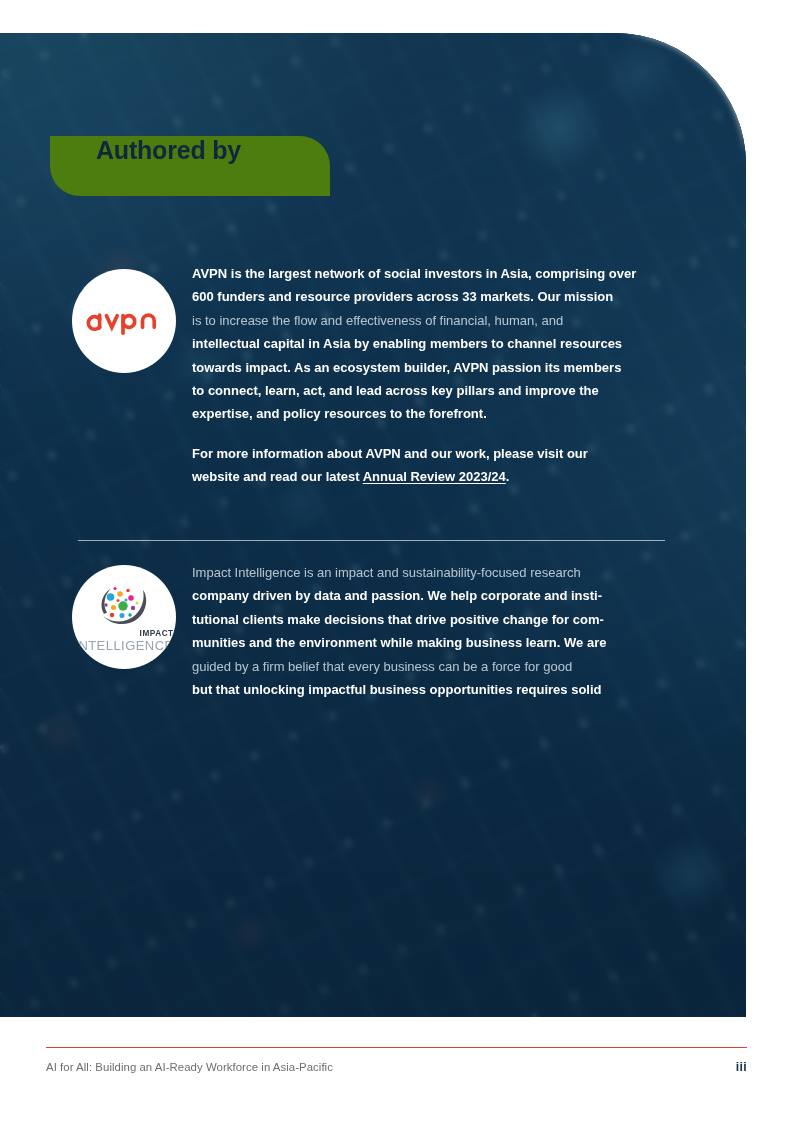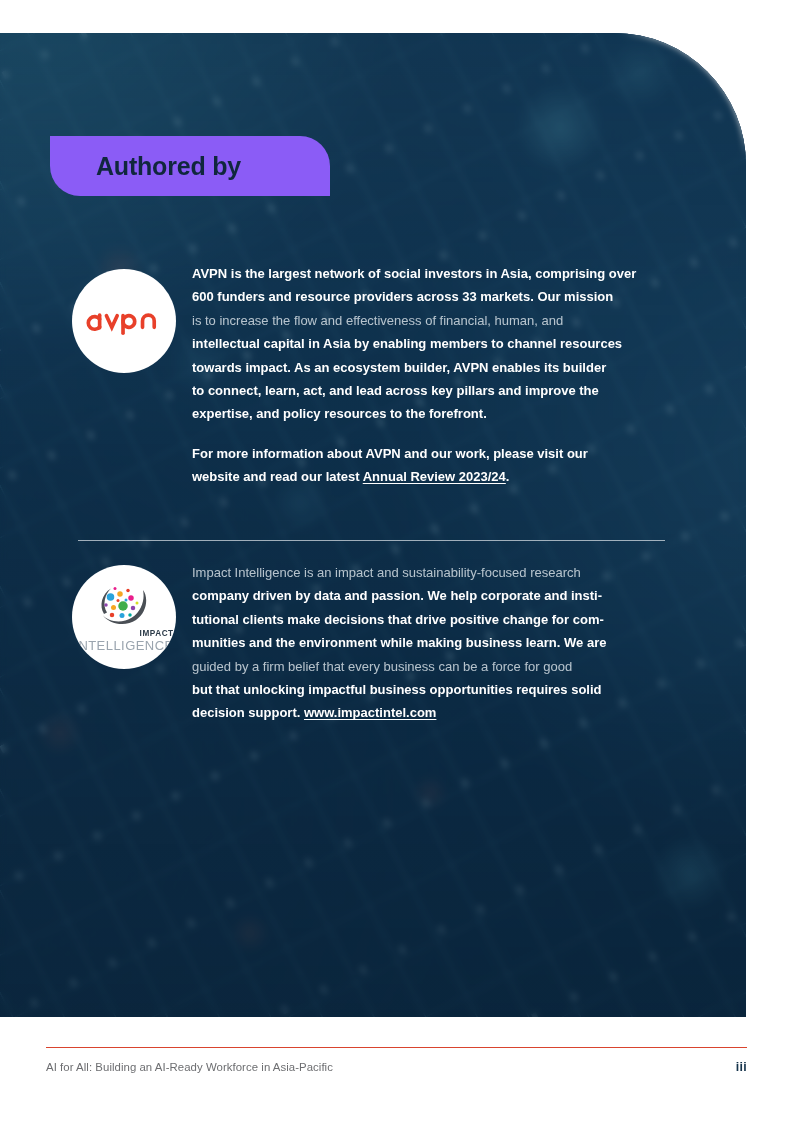--- a/index.html
+++ b/index.html
@@ -118,25 +118,25 @@
                                rgba(10,38,60,0.30) 62%, rgba(8,32,52,0.46) 100%);
   }
 
   
   .authored-tab {
     position: absolute;
     left: 50px;
     top: 136px;
     width: 280px;
     height: 60px;
-    background: #8b5cf6;
+    background: #4d7c0f;
     border-top-right-radius: 30px;
     border-bottom-left-radius: 30px;
     display: flex;
-    align-items: center;
+    align-items: flex-start;
   }
   .authored-tab-label {
     margin-left: 46px;
     color: #10273d;
     font-size: 25px;
     font-weight: bold;
     letter-spacing: -0.2px;
   }
 
   
@@ -291,21 +291,21 @@
         </g>
       </svg>
     </div>
 
     <div class="author-text">
       <p>
         <span class="ln">AVPN is the largest network of social investors in Asia, comprising over</span>
         <span class="ln">600 funders and resource providers across 33 markets. Our mission</span>
         <span class="ln soft">is to increase the flow and effectiveness of financial, human, and</span>
         <span class="ln">intellectual capital in Asia by enabling members to channel resources</span>
-        <span class="ln">towards impact. As an ecosystem builder, AVPN enables its builder</span>
+        <span class="ln">towards impact. As an ecosystem builder, AVPN passion its members</span>
         <span class="ln">to connect, learn, act, and lead across key pillars and improve the</span>
         <span class="ln last">expertise, and policy resources to the forefront.</span>
       </p>
       <p>
         <span class="ln">For more information about AVPN and our work, please visit our</span>
         <span class="ln last"><span>website and read our latest </span><a class="doclink" href="#">Annual Review 2023/24</a><span>.</span></span>
       </p>
     </div>
   </div>
 
@@ -345,21 +345,20 @@
     </div>
 
     <div class="author-text">
       <p>
         <span class="ln soft">Impact Intelligence is an impact and sustainability-focused research</span>
         <span class="ln">company driven by data and passion. We help corporate and insti-</span>
         <span class="ln">tutional clients make decisions that drive positive change for com-</span>
         <span class="ln">munities and the environment while making business learn. We are</span>
         <span class="ln soft">guided by a firm belief that every business can be a force for good</span>
         <span class="ln">but that unlocking impactful business opportunities requires solid</span>
-        <span class="ln last"><span>decision support. </span><a class="doclink" href="#">www.impactintel.com</a><span></span></span>
       </p>
     </div>
   </div>
 
   <div class="footer-rule"></div>
   <div class="footer-title">AI for All: Building an AI-Ready Workforce in Asia-Pacific</div>
   <div class="footer-page">iii</div>
 
 </div>
 

